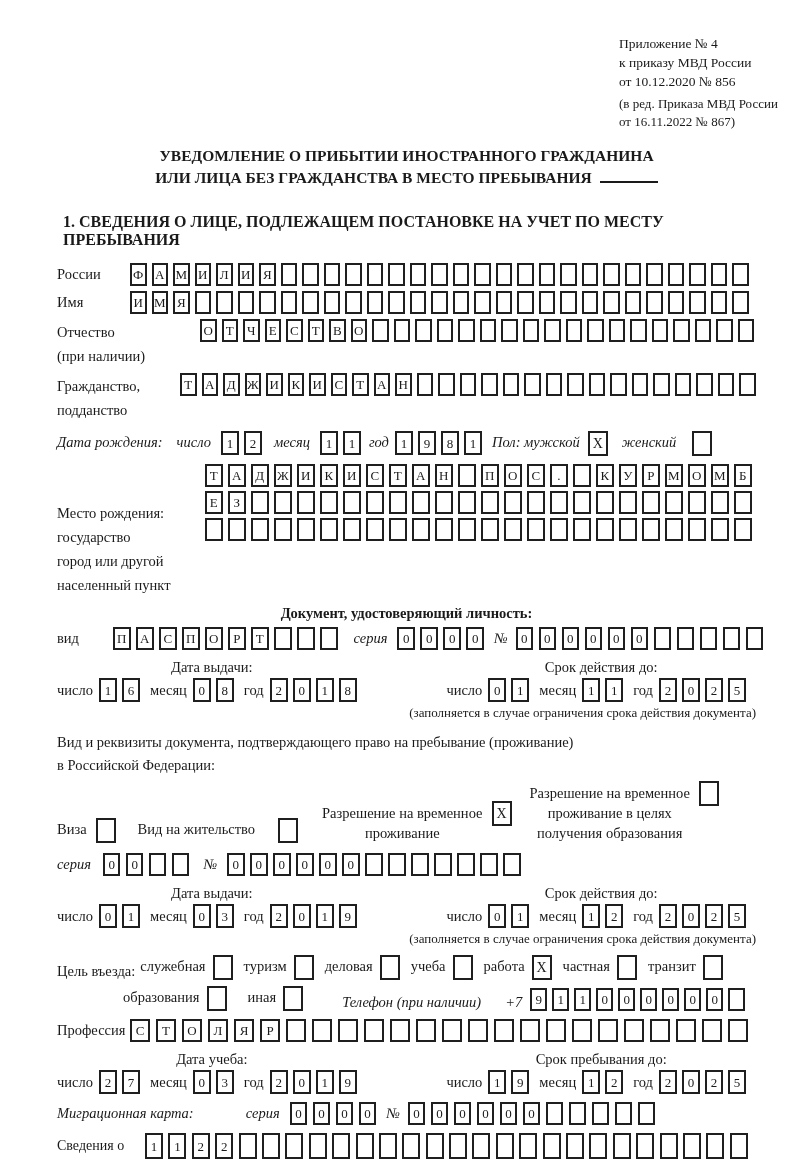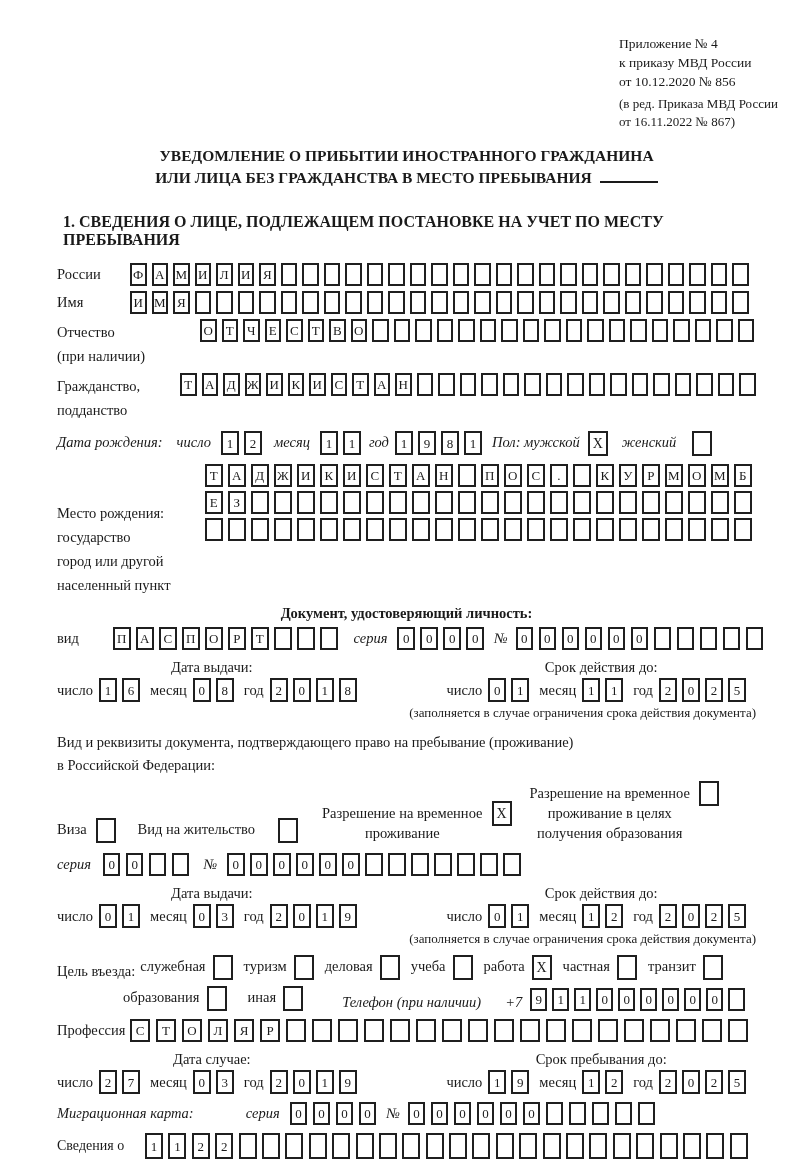--- a/index.html
+++ b/index.html
@@ -628,21 +628,21 @@
           <span class="cell"></span>
           <span class="cell"></span>
           <span class="cell"></span>
           <span class="cell"></span>
           <span class="cell"></span>
         </span>
     </div>
 
     <div class="dates">
       <div class="dg">
-        <div class="dg-head">Дата случае:</div>
+        <div class="dg-head">Дата учеба:</div>
         <div class="dg-row">
           <span class="dlab">число</span>
           <span class="cells dc">
               <span class="cell">2</span>
               <span class="cell">7</span>
             </span>
           <span class="dlab">месяц</span>
           <span class="cells dc">
               <span class="cell">0</span>
               <span class="cell">3</span>

